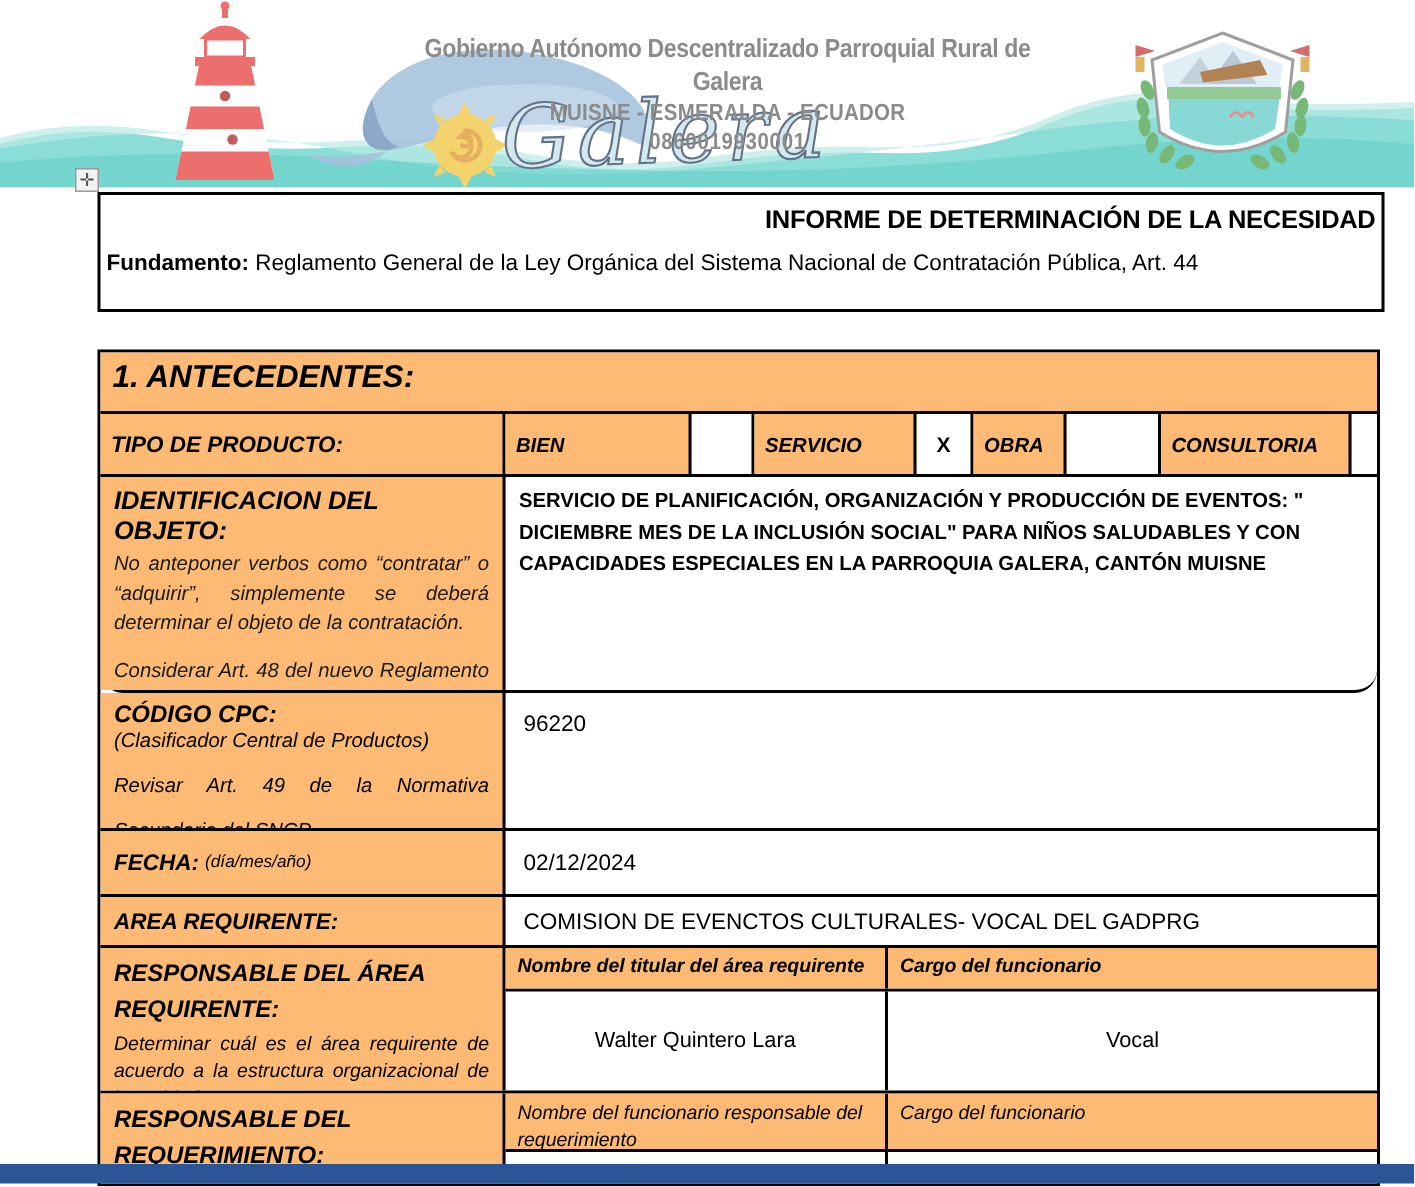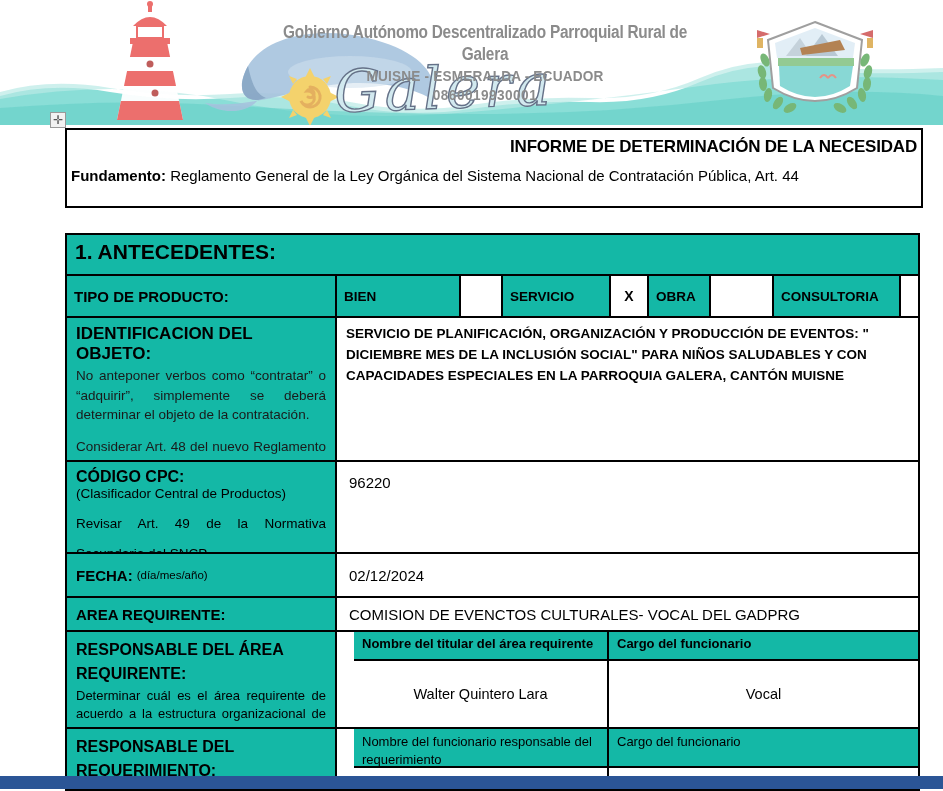--- a/index.html
+++ b/index.html
@@ -27,36 +27,36 @@
   .fundamento { margin-top:9px; font-size:15px; line-height:1.3; }
   .fundamento b { font-weight:bold; }
 
   
   .doc-table { position:absolute; left:65px; top:233px; width:855px; height:558px;
                border:2px solid #000; background:#fff; }
   .row { display:flex; width:100%; border-bottom:2px solid #000; }
   .row:last-child { border-bottom:none; }
   .cell { border-right:2px solid #000; overflow:hidden; }
   .cell:last-child { border-right:none; }
-  .blue { background:#14b8a6; }
+  .blue { background:#fdba74;font-style:italic; }
 
   .sec-head { height:41px; padding:5px 8px; font-size:21px; font-weight:bold; }
 
   .r-tipo { height:42px; }
   .r-tipo .cell { display:flex; align-items:center; padding:0 7px; }
   .tipo-label { width:270px; font-size:15px; font-weight:bold; }
   .opt { font-size:13.5px; font-weight:bold; }
   .val-sm { justify-content:center; padding:0 2px !important; font-size:14px; font-weight:bold; }
   .w-bien{width:124px;} .w-b1{width:42px;} .w-serv{width:108px;} .w-x{width:38px;}
   .w-obra{width:62px;} .w-b2{width:63px;} .w-cons{width:127px;} .w-b3{flex:1;}
 
   .left-col { width:270px; padding:6px 9px; }
-  .right-col { flex:1;padding-left:17px; }
-
-  .r-ident { height:144px; }
+  .right-col { flex:1; }
+
+  .r-ident { height:144px;border-radius:15px; }
   .ident-label { font-size:17px; font-weight:bold; margin-bottom:2px; }
   .small-note { font-size:13.5px; line-height:1.45; text-align:justify; color:#1a1a1a; }
   .note-gap { margin-top:12px; }
   .ident-value { padding:6px 9px; font-size:13.5px; font-weight:bold; line-height:1.55; }
 
   .r-cpc { height:92px; }
   .cpc-label { font-size:16px; font-weight:bold; }
   .cpc-note1 { font-size:13.5px; }
   .cpc-note2 { font-size:13.5px; margin-top:8px; line-height:2.2; text-align:justify; }
   .cpc-value { padding:12px 12px; font-size:15px; }

